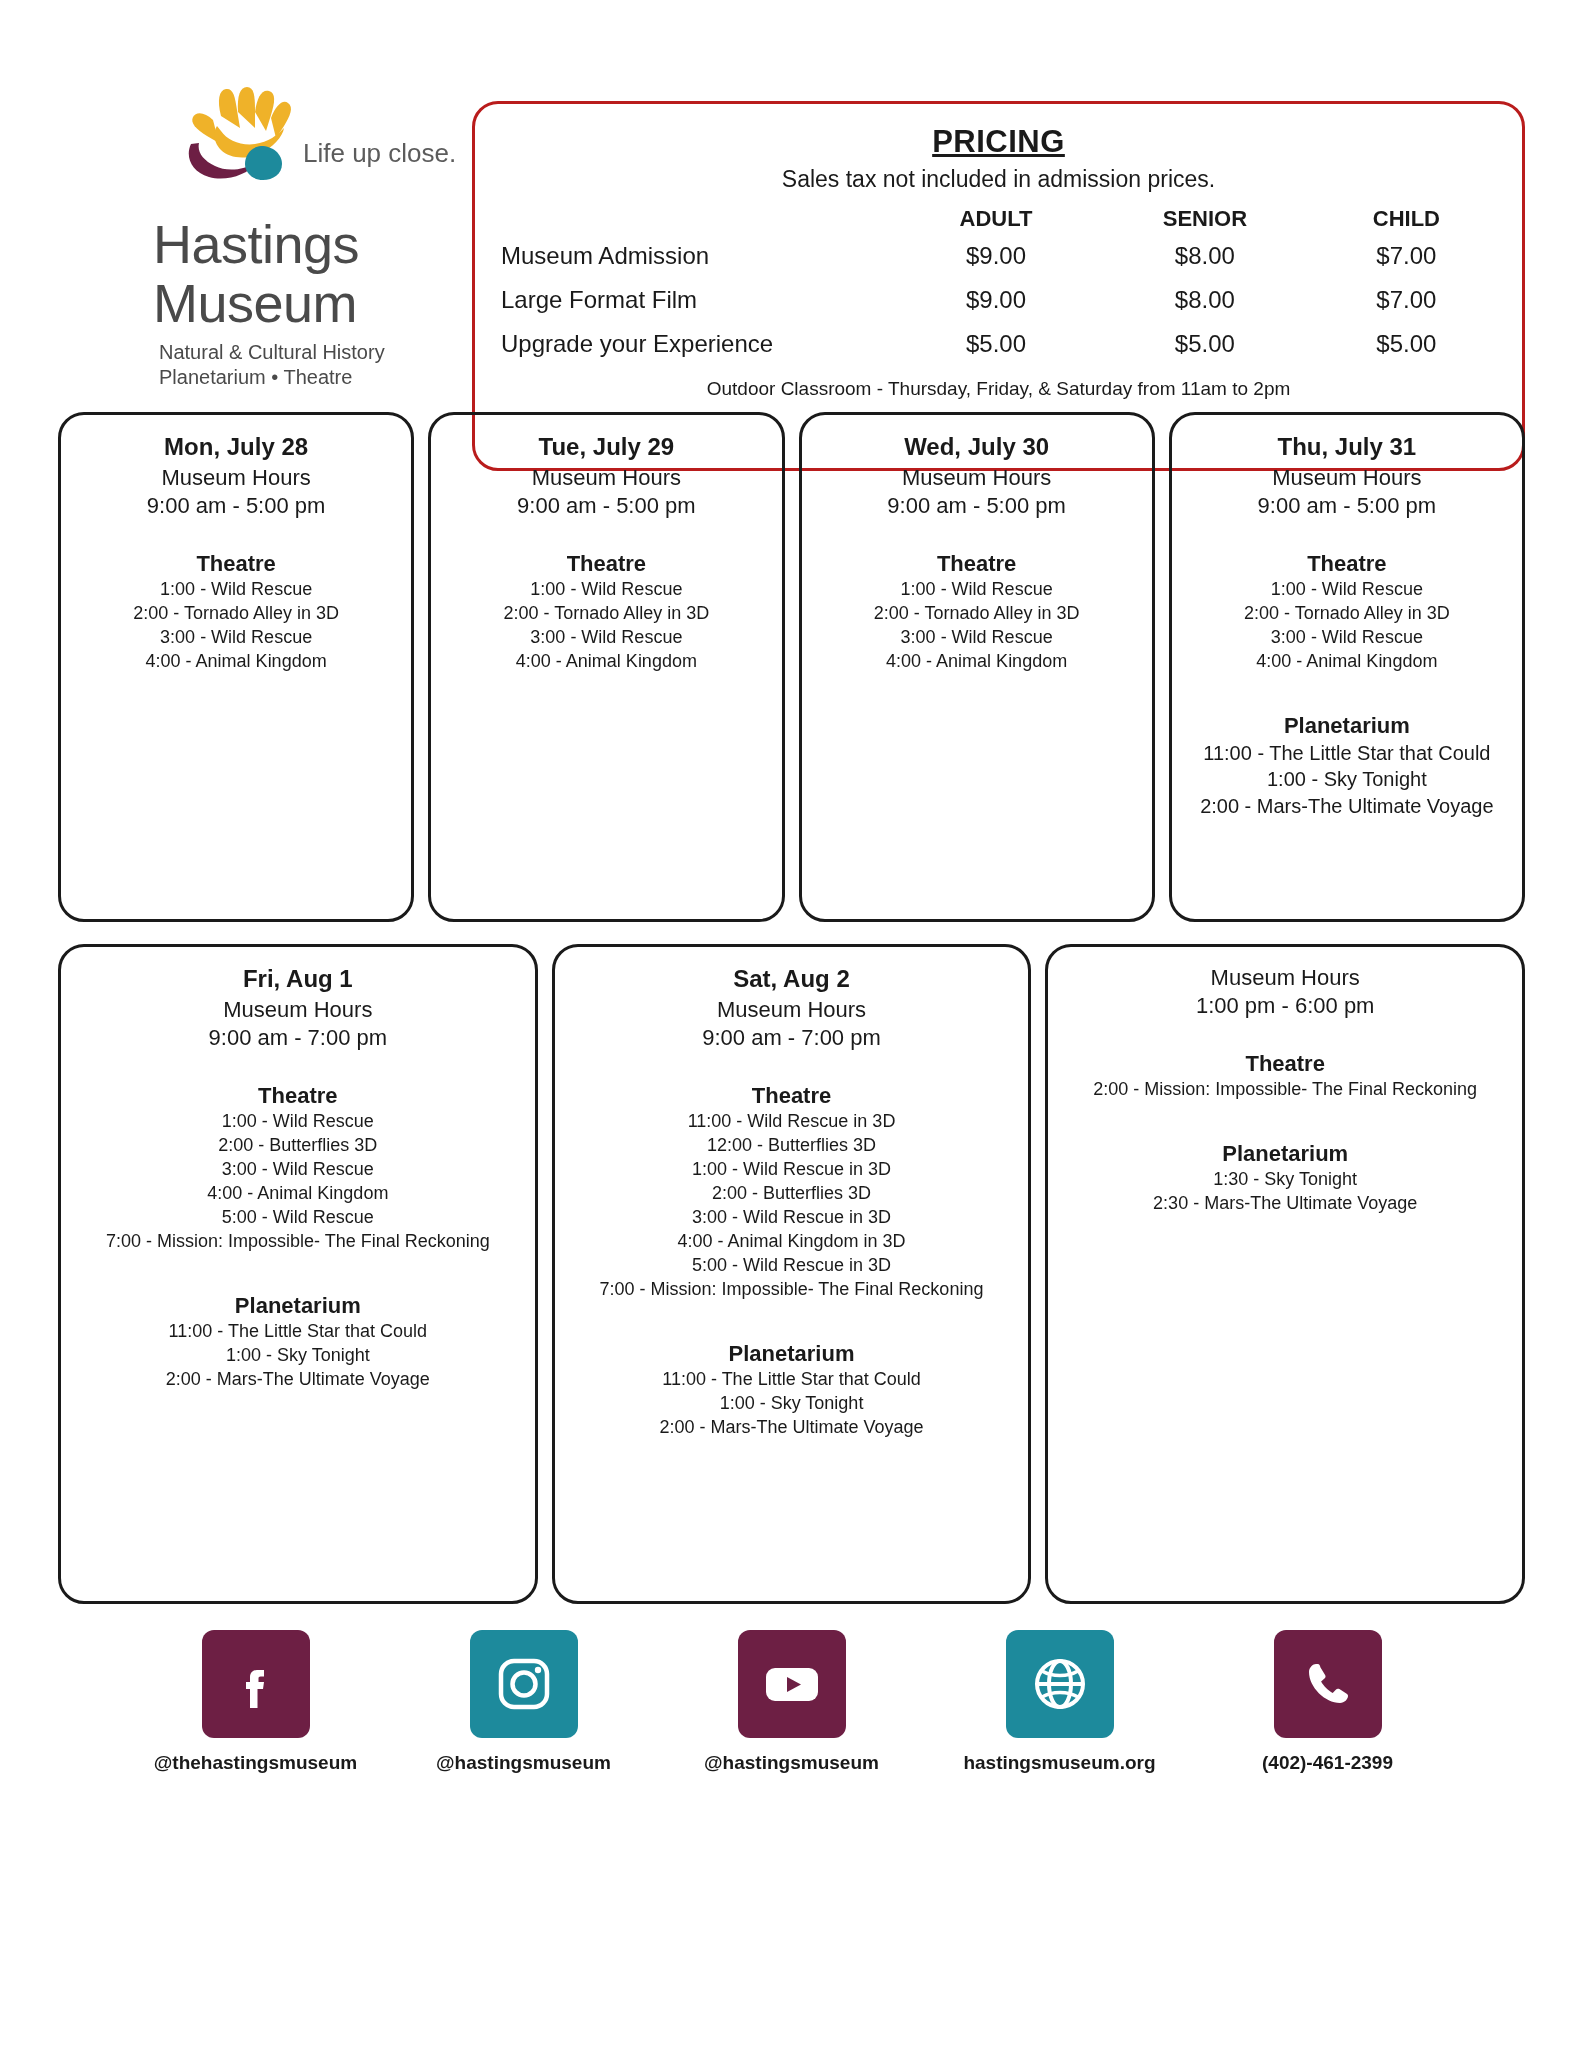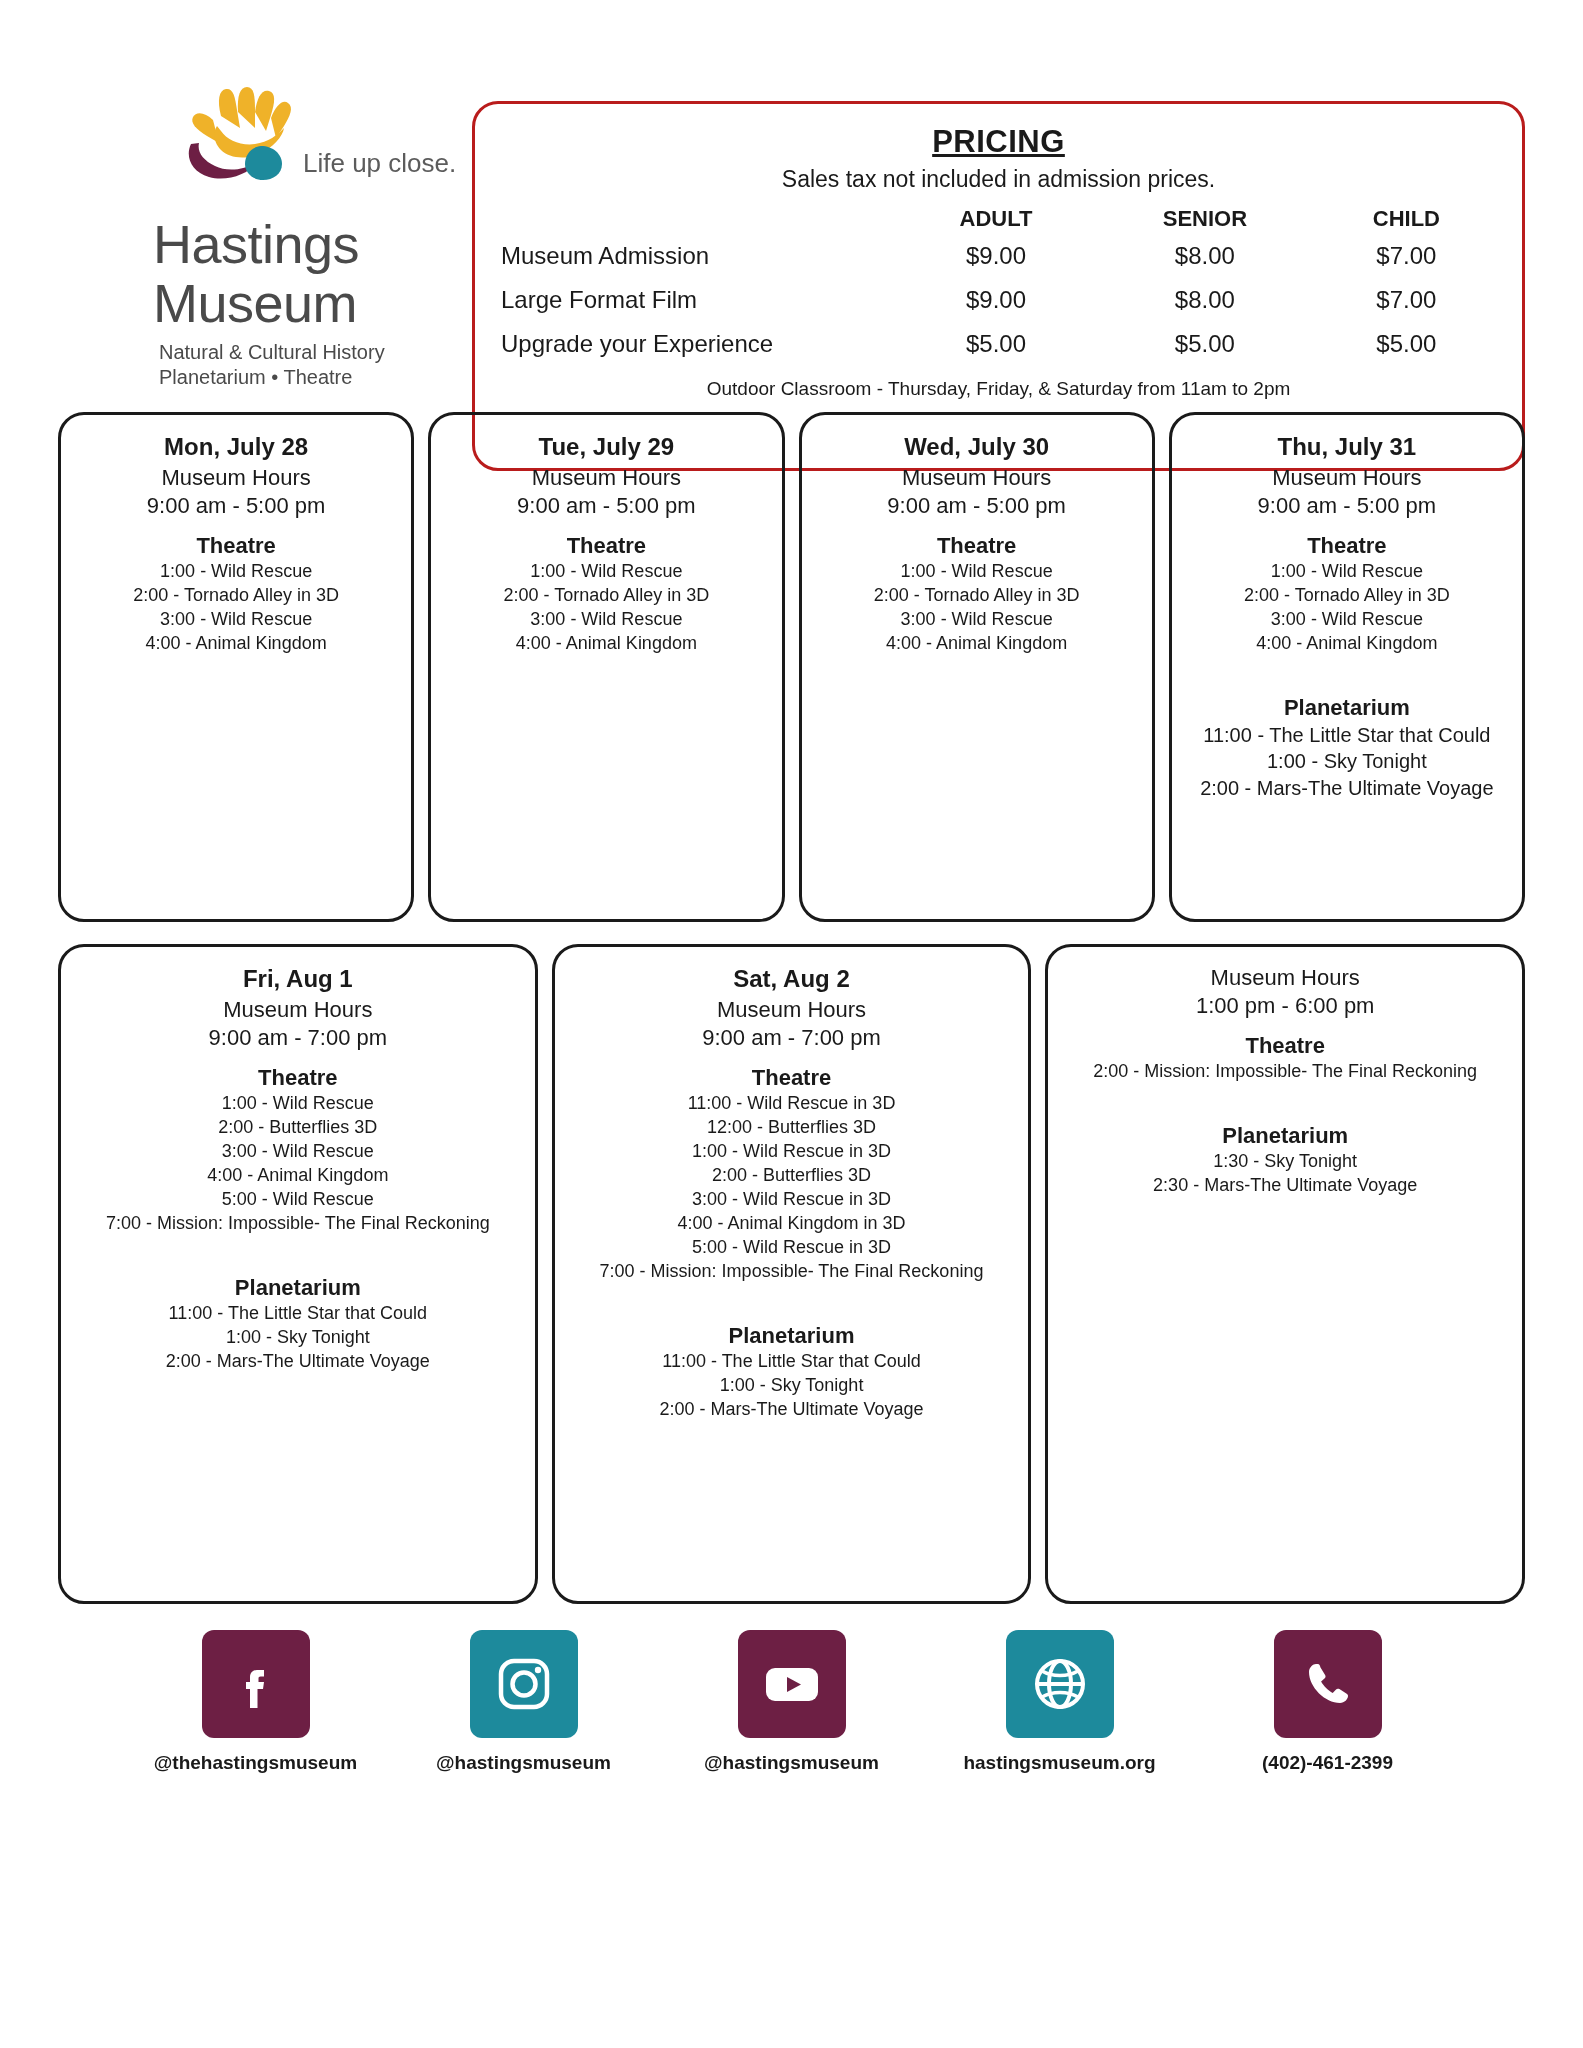--- a/index.html
+++ b/index.html
@@ -36,21 +36,21 @@
   .logo-hand {
     position: absolute;
     left: 30px;
     top: 0px;
     width: 130px;
     height: 95px;
   }
   .tagline {
     position: absolute;
     left: 150px;
-    top: 62px;
+    top: 52px;
     font-size: 26px;
     color: #5c5c5c;
     font-family: "Liberation Sans", sans-serif;
     white-space: nowrap;
   }
   .logo-name {
     font-size: 54px;
     line-height: 0.95;
     color: #4a4a4a;
     font-weight: normal;
@@ -131,21 +131,21 @@
     font-size: 24px;
     font-weight: bold;
     margin-bottom: 4px;
   }
   .card-hours-label { font-size: 22px; }
   .card-hours { font-size: 22px; margin-top: 2px; }
 
   .section-head {
     font-size: 22px;
     font-weight: bold;
-    margin-top: 14px;
+    margin-top: 32px;
   }
   .section-head.planet { margin-top: 40px; }
   .show-line {
     font-size: 18px;
     line-height: 1.22;
     margin-top: 2px;
   }
   .show-line.small { font-size: 20px; }
 
   

